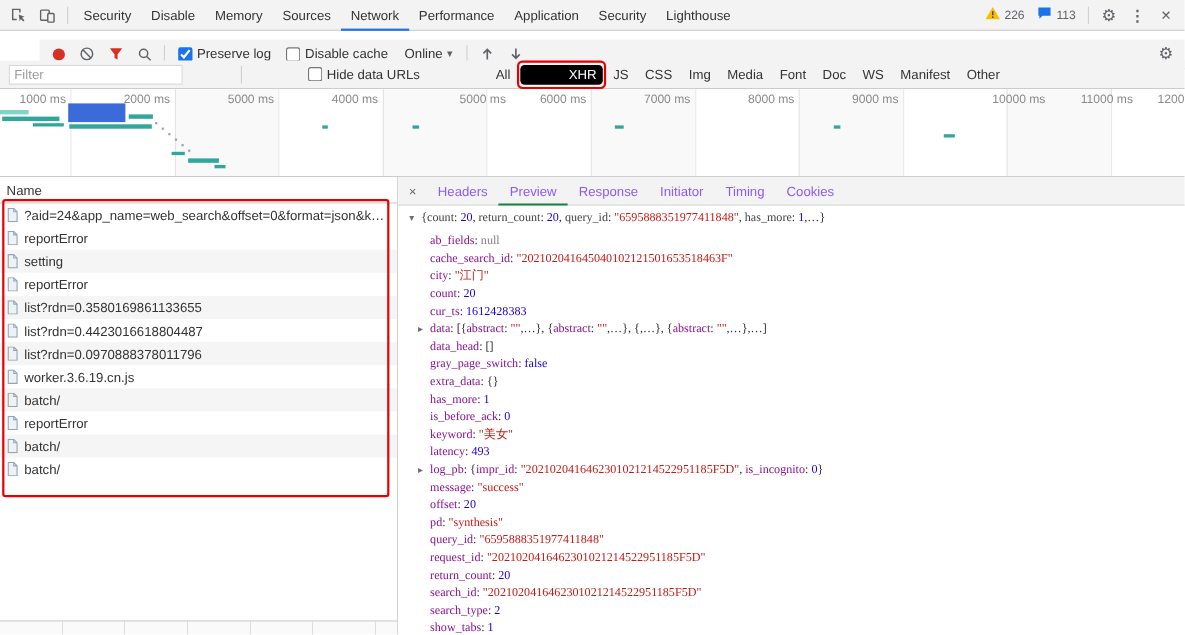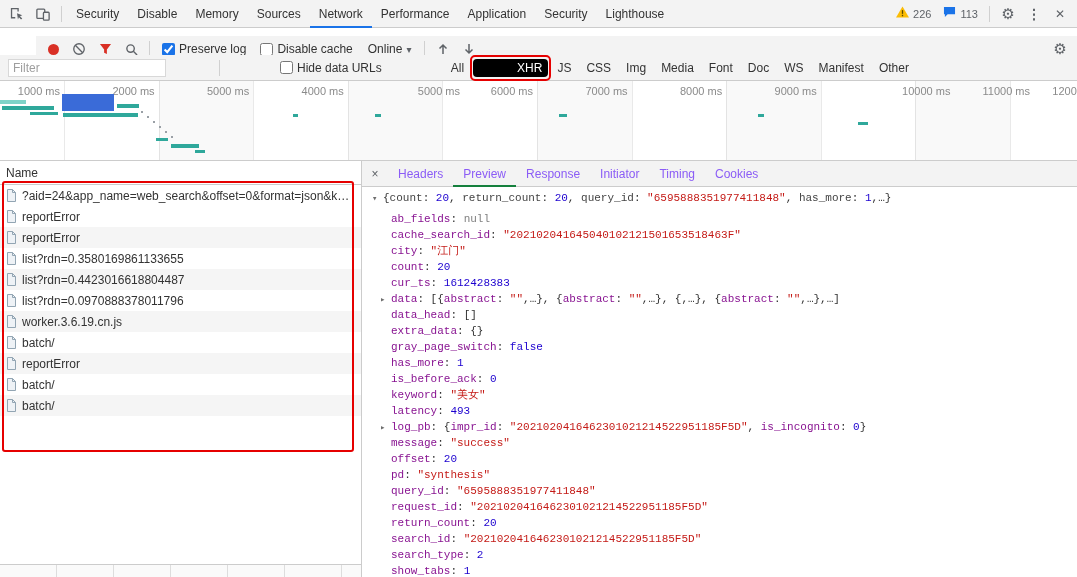--- a/index.html
+++ b/index.html
@@ -58,21 +58,21 @@
     background:#fafafa repeating-linear-gradient(90deg, transparent 0 56px, #ddd 56px 57px); }
 
   #detail-panel { position:absolute; left:362px; right:0; top:0; bottom:0; background:#fff; }
   #detail-tabs { height:26px; display:flex; align-items:center; background:#f3f3f3; border-bottom:1px solid #ccc; }
   .close-x { width:26px; text-align:center; color:#5f6368; cursor:pointer; flex:0 0 auto; }
   #detail-tab-list { display:flex; height:26px; }
   .dettab { padding:0 10px; height:26px; line-height:26px; color:#8b5cf6; cursor:pointer; border-bottom:2px solid transparent; }
   .dettab.active { border-bottom:2px solid #15803d; }
 
   #json-view { position:absolute; top:26px; left:0; right:0; bottom:0; background:#fff; overflow:hidden;
-    font-family:Liberation Mono, monospace; font-size:11px; line-height:16px; padding:3px 0 0 10px; white-space:nowrap; }
+    font-family:Liberation Serif, serif; font-size:11px; line-height:16px; padding:3px 0 0 10px; white-space:nowrap; }
   .json-line { height:16px; white-space:nowrap; }
   .json-line.child { padding-left:8px; }
   .json-line:first-child { margin-bottom:5px; }
   .tri { display:inline-block; width:11px; color:#6e6e6e; font-size:9px; cursor:pointer; }
   .sg-k  { color:#881391; }
   .sg-sk { color:#444; }
   .sg-s  { color:#c41a16; }
   .sg-n  { color:#1c00cf; }
   .sg-b  { color:#1c00cf; }
   .sg-nl { color:#808080; }
@@ -288,20 +288,29 @@
             </span>
             <span class="req-label">reportError</span>
           </div>
           <div class="req-row">
             <span class="req-icon">
               <svg width="11" height="13" viewBox="0 0 11 13">
                 <path d="M1.5 .5h5l3 3v9h-8z" fill="#eef2f6" stroke="#92a5b3"></path>
                 <path d="M6.5 .5v3h3" fill="none" stroke="#92a5b3"></path>
               </svg>
             </span>
+            <span class="req-label">setting</span>
+          </div>
+          <div class="req-row">
+            <span class="req-icon">
+              <svg width="11" height="13" viewBox="0 0 11 13">
+                <path d="M1.5 .5h5l3 3v9h-8z" fill="#eef2f6" stroke="#92a5b3"></path>
+                <path d="M6.5 .5v3h3" fill="none" stroke="#92a5b3"></path>
+              </svg>
+            </span>
             <span class="req-label">reportError</span>
           </div>
           <div class="req-row">
             <span class="req-icon">
               <svg width="11" height="13" viewBox="0 0 11 13">
                 <path d="M1.5 .5h5l3 3v9h-8z" fill="#eef2f6" stroke="#92a5b3"></path>
                 <path d="M6.5 .5v3h3" fill="none" stroke="#92a5b3"></path>
               </svg>
             </span>
             <span class="req-label">list?rdn=0.3580169861133655</span>
@@ -386,22 +395,22 @@
       </div>
       <div id="json-view">
           <div class="json-line"><span class="tri">▾</span><span class="sg-p">{</span><span class="sg-sk">count</span><span class="sg-p">: </span><span class="sg-n">20</span><span class="sg-p">, </span><span class="sg-sk">return_count</span><span class="sg-p">: </span><span class="sg-n">20</span><span class="sg-p">, </span><span class="sg-sk">query_id</span><span class="sg-p">: </span><span class="sg-s">"6595888351977411848"</span><span class="sg-p">, </span><span class="sg-sk">has_more</span><span class="sg-p">: </span><span class="sg-n">1</span><span class="sg-p">,…}</span></div>
           <div class="json-line child"><span class="tri"></span><span class="sg-k">ab_fields</span><span class="sg-p">: </span><span class="sg-nl">null</span></div>
           <div class="json-line child"><span class="tri"></span><span class="sg-k">cache_search_id</span><span class="sg-p">: </span><span class="sg-s">"202102041645040102121501653518463F"</span></div>
           <div class="json-line child"><span class="tri"></span><span class="sg-k">city</span><span class="sg-p">: </span><span class="sg-s">"江门"</span></div>
           <div class="json-line child"><span class="tri"></span><span class="sg-k">count</span><span class="sg-p">: </span><span class="sg-n">20</span></div>
           <div class="json-line child"><span class="tri"></span><span class="sg-k">cur_ts</span><span class="sg-p">: </span><span class="sg-n">1612428383</span></div>
           <div class="json-line child"><span class="tri">▸</span><span class="sg-k">data</span><span class="sg-p">: </span><span class="sg-p">[{</span><span class="sg-k">abstract</span><span class="sg-p">: </span><span class="sg-s">""</span><span class="sg-p">,…}, {</span><span class="sg-k">abstract</span><span class="sg-p">: </span><span class="sg-s">""</span><span class="sg-p">,…}, {,…}, {</span><span class="sg-k">abstract</span><span class="sg-p">: </span><span class="sg-s">""</span><span class="sg-p">,…},…]</span></div>
           <div class="json-line child"><span class="tri"></span><span class="sg-k">data_head</span><span class="sg-p">: </span><span class="sg-p">[]</span></div>
+          <div class="json-line child"><span class="tri"></span><span class="sg-k">gray_page_switch</span><span class="sg-p">: </span><span class="sg-b">false</span></div>
           <div class="json-line child"><span class="tri"></span><span class="sg-k">extra_data</span><span class="sg-p">: </span><span class="sg-p">{}</span></div>
-          <div class="json-line child"><span class="tri"></span><span class="sg-k">gray_page_switch</span><span class="sg-p">: </span><span class="sg-b">false</span></div>
           <div class="json-line child"><span class="tri"></span><span class="sg-k">has_more</span><span class="sg-p">: </span><span class="sg-n">1</span></div>
           <div class="json-line child"><span class="tri"></span><span class="sg-k">is_before_ack</span><span class="sg-p">: </span><span class="sg-n">0</span></div>
           <div class="json-line child"><span class="tri"></span><span class="sg-k">keyword</span><span class="sg-p">: </span><span class="sg-s">"美女"</span></div>
           <div class="json-line child"><span class="tri"></span><span class="sg-k">latency</span><span class="sg-p">: </span><span class="sg-n">493</span></div>
           <div class="json-line child"><span class="tri">▸</span><span class="sg-k">log_pb</span><span class="sg-p">: </span><span class="sg-p">{</span><span class="sg-k">impr_id</span><span class="sg-p">: </span><span class="sg-s">"2021020416462301021214522951185F5D"</span><span class="sg-p">, </span><span class="sg-k">is_incognito</span><span class="sg-p">: </span><span class="sg-n">0</span><span class="sg-p">}</span></div>
           <div class="json-line child"><span class="tri"></span><span class="sg-k">message</span><span class="sg-p">: </span><span class="sg-s">"success"</span></div>
           <div class="json-line child"><span class="tri"></span><span class="sg-k">offset</span><span class="sg-p">: </span><span class="sg-n">20</span></div>
           <div class="json-line child"><span class="tri"></span><span class="sg-k">pd</span><span class="sg-p">: </span><span class="sg-s">"synthesis"</span></div>
           <div class="json-line child"><span class="tri"></span><span class="sg-k">query_id</span><span class="sg-p">: </span><span class="sg-s">"6595888351977411848"</span></div>
           <div class="json-line child"><span class="tri"></span><span class="sg-k">request_id</span><span class="sg-p">: </span><span class="sg-s">"2021020416462301021214522951185F5D"</span></div>

